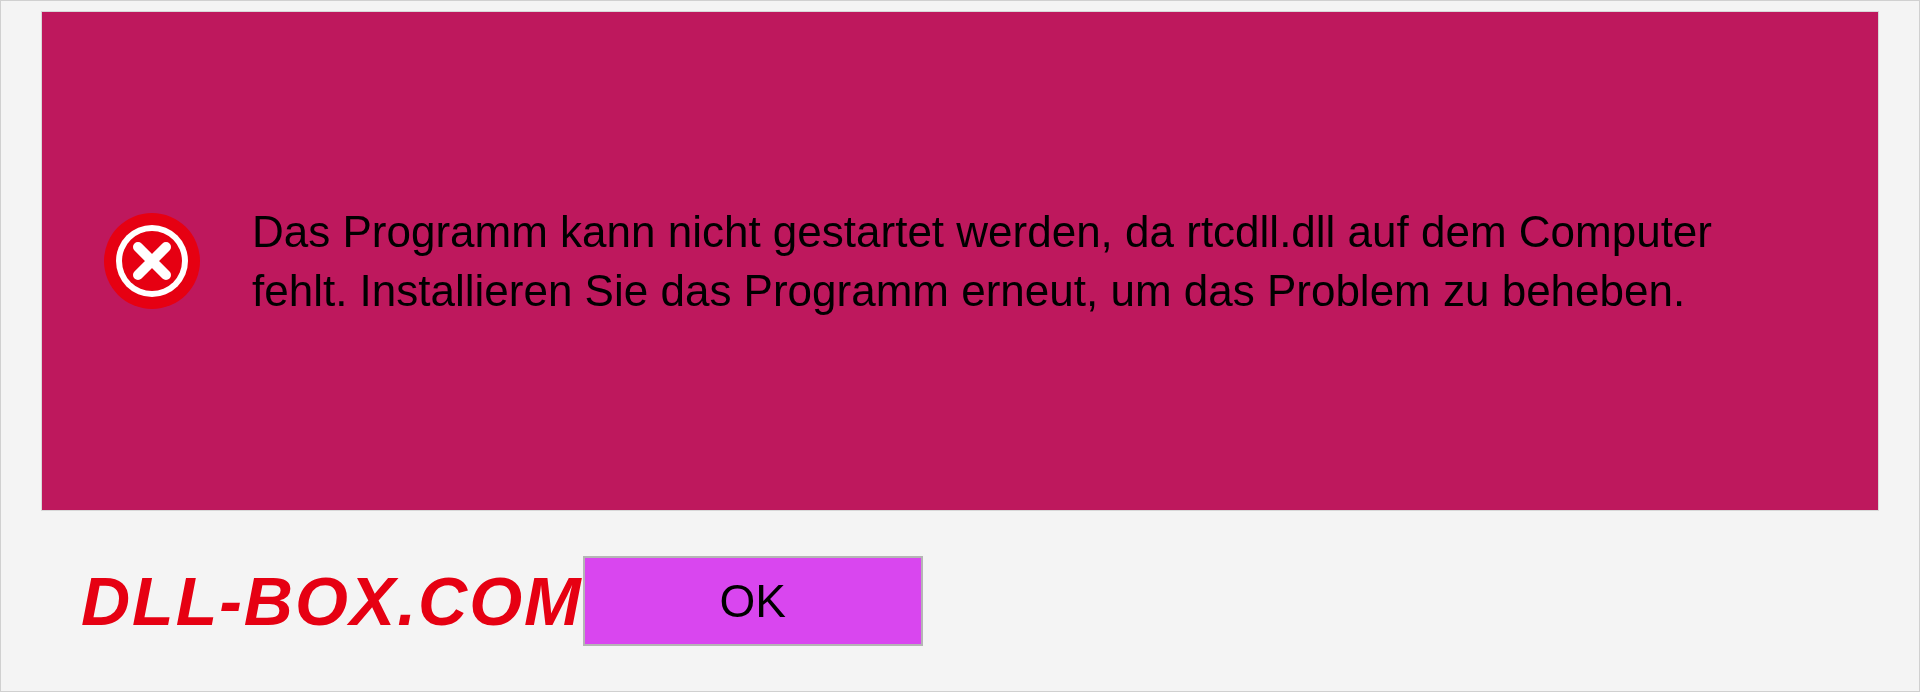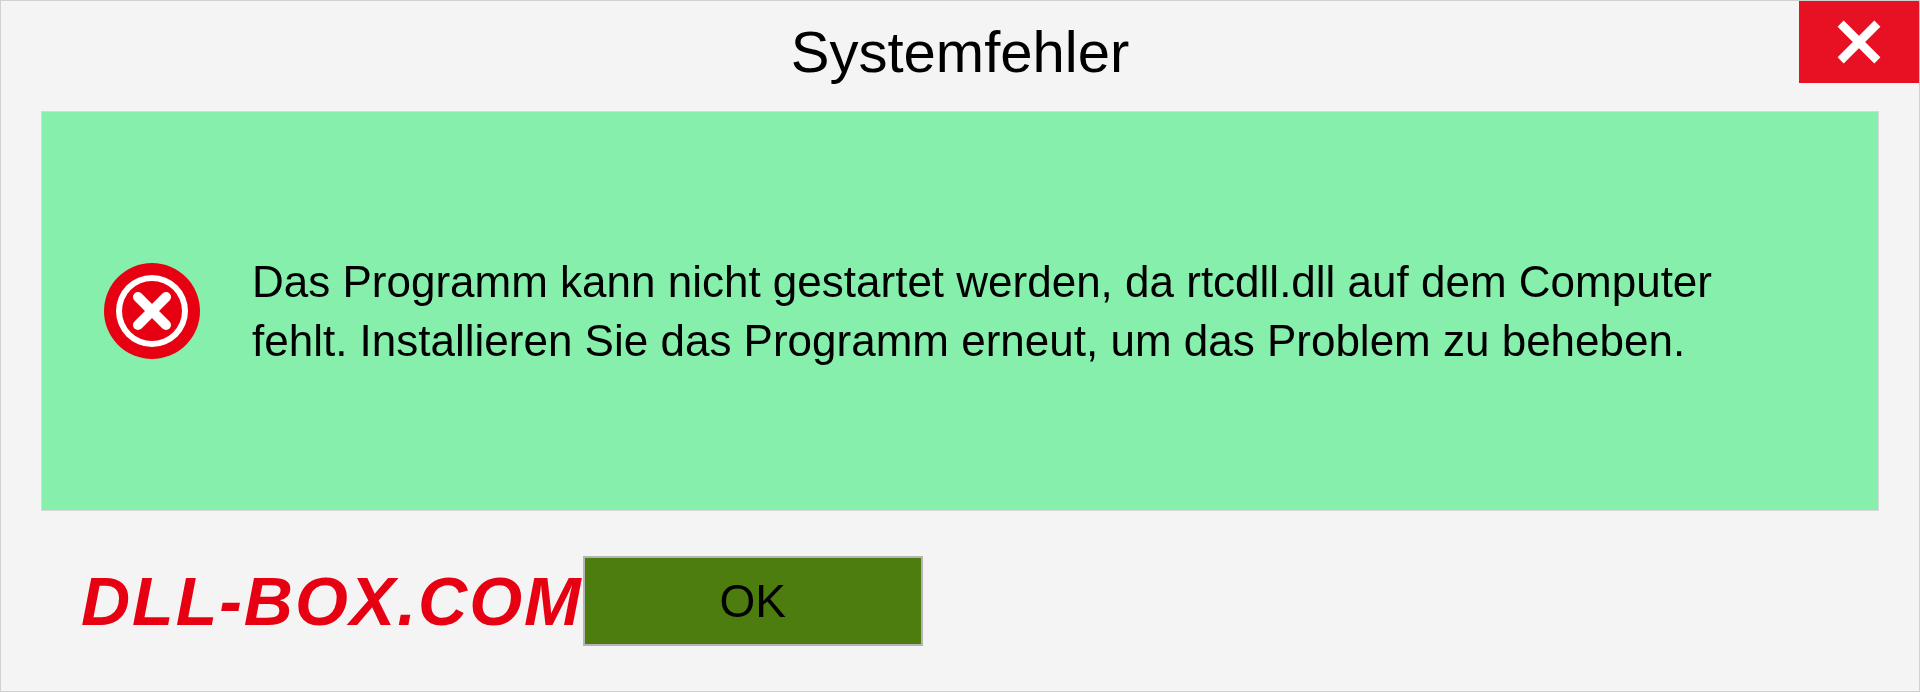--- a/index.html
+++ b/index.html
@@ -45,21 +45,21 @@
       align-items: center;
       justify-content: center;
       cursor: pointer;
     }
     .close-btn svg {
       width: 46px;
       height: 46px;
     }
     .content-panel {
       margin: 10px 40px 0 40px;
-      background: #86efac;
+      background: #be185d;
       border: 1px solid #d8d8d8;
       flex: 1;
       display: flex;
       align-items: center;
       padding: 40px 60px;
     }
     .error-icon {
       flex-shrink: 0;
       width: 100px;
       height: 100px;
@@ -86,43 +86,35 @@
       font-size: 68px;
       font-weight: 900;
       font-style: italic;
       color: #e60012;
       letter-spacing: 2px;
       font-family: Arial Black, Arial, sans-serif;
     }
     .ok-button {
       width: 340px;
       height: 90px;
-      background: #4d7c0f;
+      background: #d946ef;
       border: 2px solid #b5b5b5;
       font-size: 46px;
       color: #000;
       display: flex;
       align-items: center;
       justify-content: center;
       cursor: pointer;
     }
   </style>
 </head>
 <body>
 
 <div class="dialog">
 
-  <div class="titlebar">
-    <div class="title-text">Systemfehler</div>
-    <div class="close-btn">
-      <svg viewBox="0 0 24 24">
-        <path d="M4 4 L20 20 M20 4 L4 20" stroke="#ffffff" stroke-width="4.5" stroke-linecap="square" fill="none"></path>
-      </svg>
-    </div>
-  </div>
 
   <div class="content-panel">
     <div class="error-icon">
       <svg viewBox="0 0 100 100">
         <circle cx="50" cy="50" r="48" fill="#e60012"></circle>
         <circle cx="50" cy="50" r="36" fill="#ffffff"></circle>
         <circle cx="50" cy="50" r="30" fill="#e60012"></circle>
         <path d="M36 36 L64 64 M64 36 L36 64" stroke="#ffffff" stroke-width="10" stroke-linecap="round" fill="none"></path>
       </svg>
     </div>

